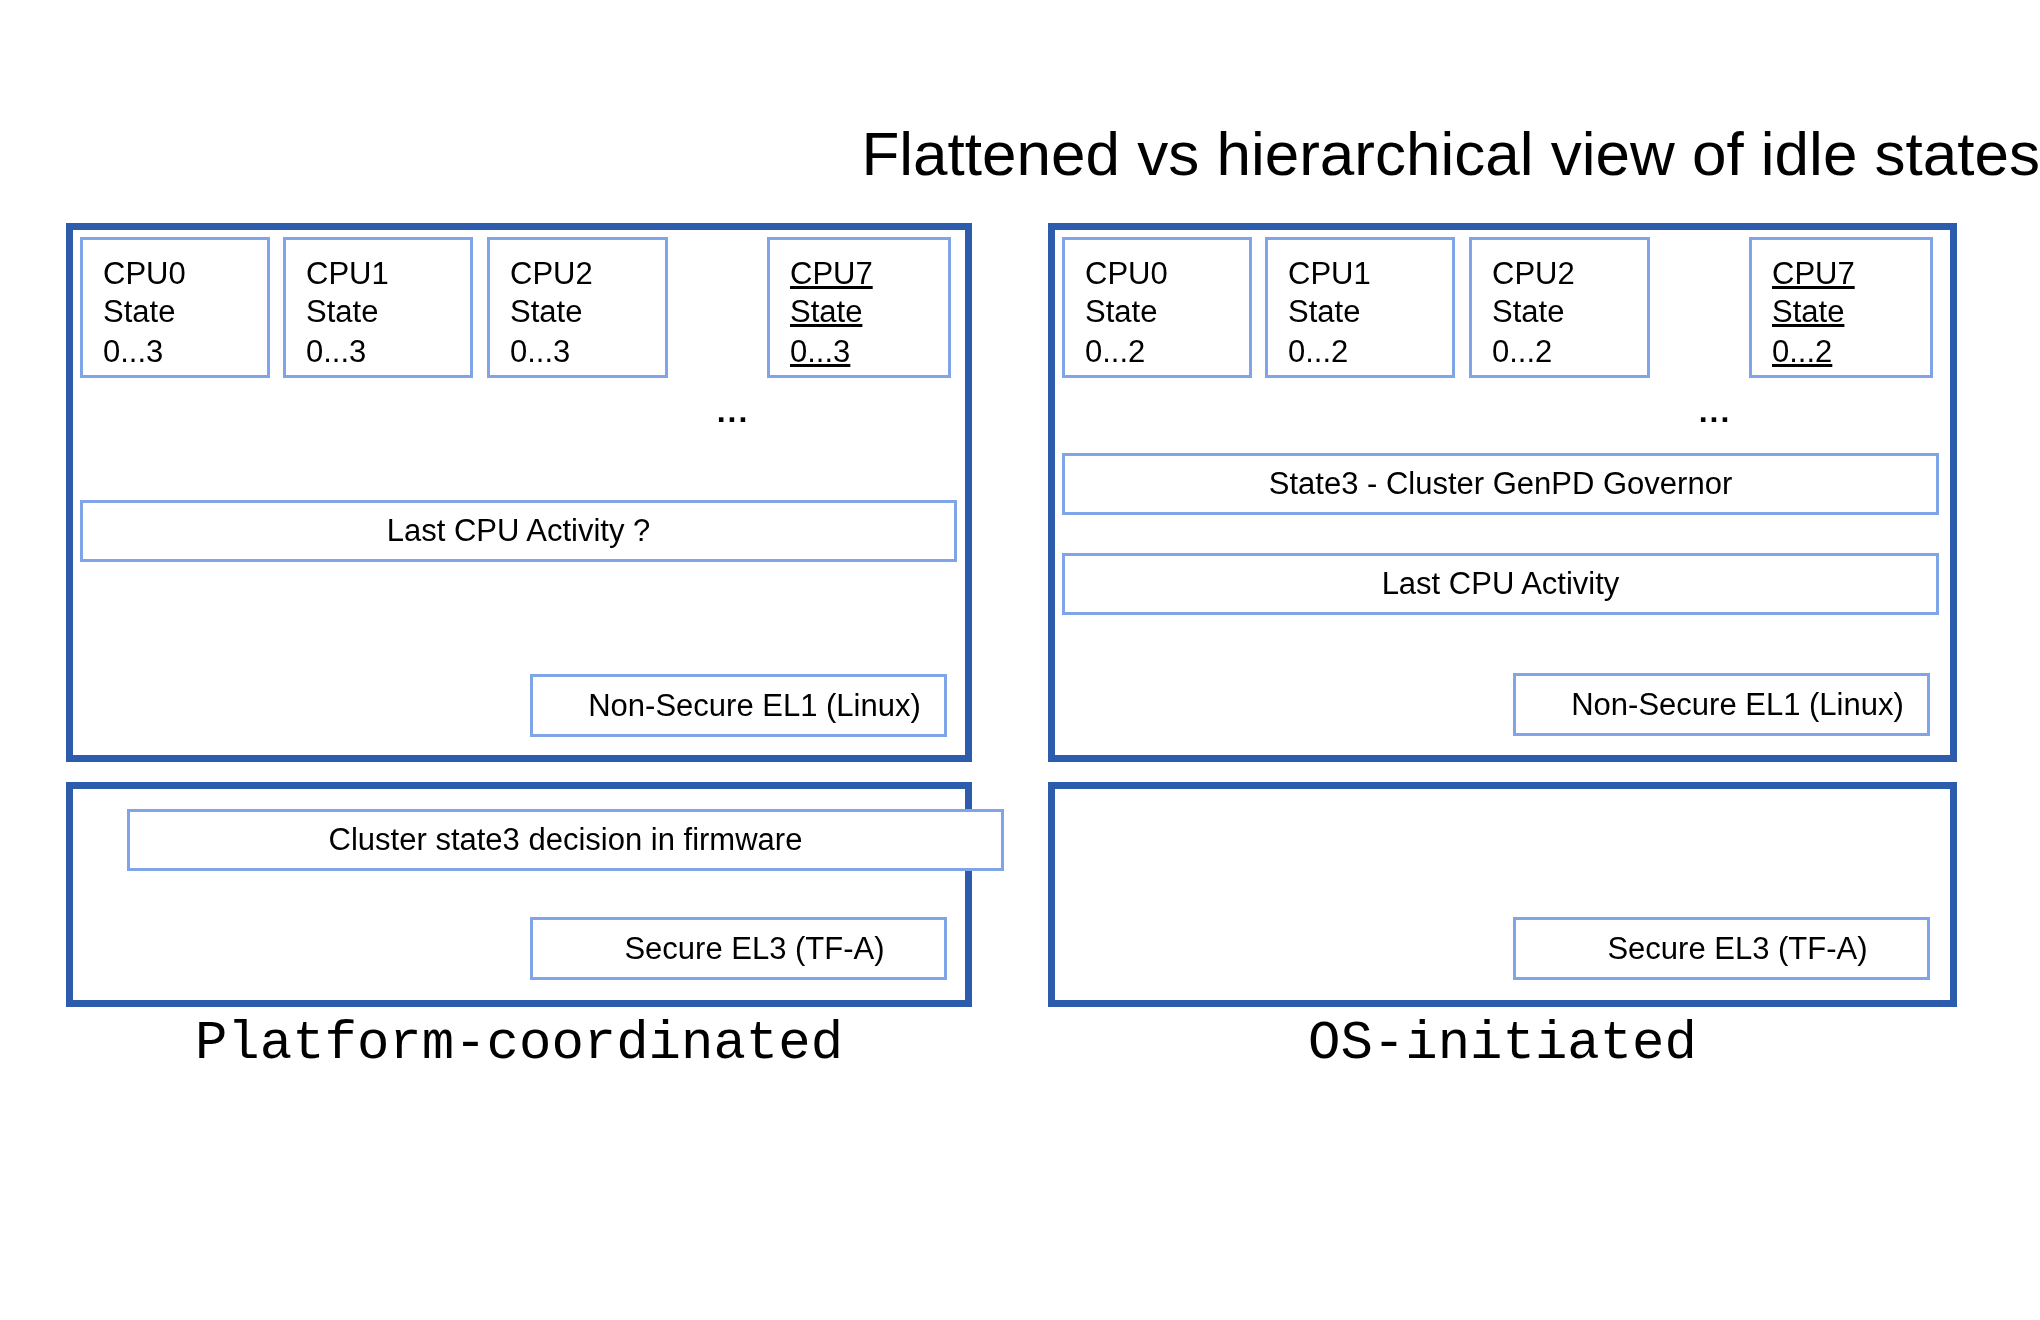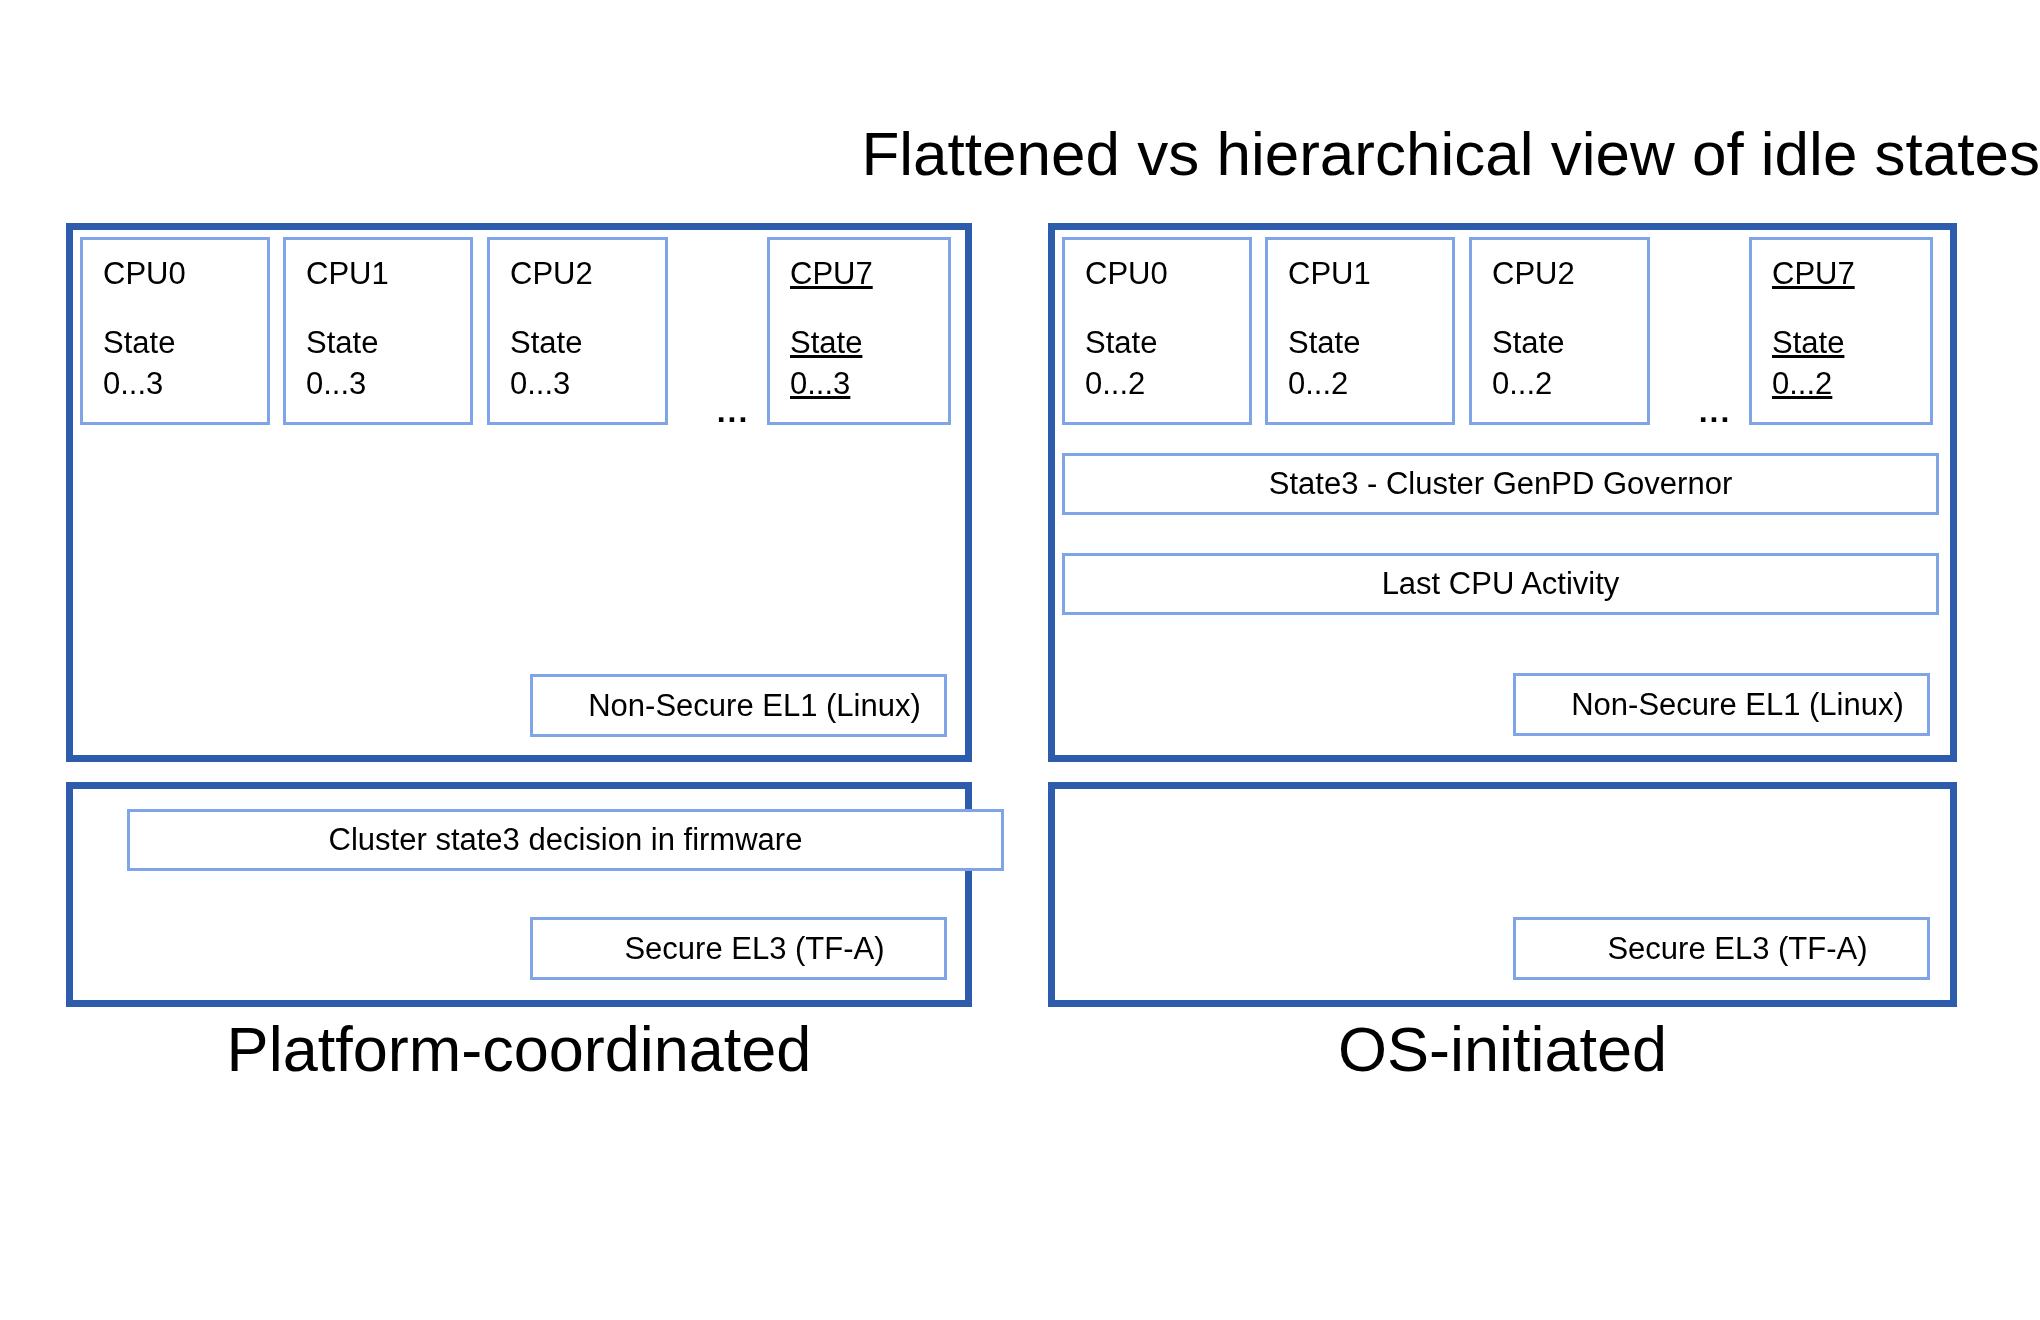--- a/index.html
+++ b/index.html
@@ -47,21 +47,21 @@
   .centerbox {
     display: flex;
     align-items: center;
     justify-content: center;
     text-align: center;
   }
 
   
   .cpu-box {
     top: 7px;
-    height: 188px;
+    height: 141px;
     display: flex;
     flex-direction: column;
     justify-content: space-between;
     padding: 16px 28px 18px 20px;
   }
   .cpu-0 { left: 7px;   width: 190px; }
   .cpu-1 { left: 210px; width: 190px; }
   .cpu-2 { left: 414px; width: 181px; }
   .cpu-3 { left: 694px; width: 184px; text-decoration: underline; }
   .cpu-state { line-height: 1.3; }
@@ -86,22 +86,23 @@
   .activity-right  { top: 323px; }
   .el1-left        { left: 457px; top: 444px; }
   .el1-right       { left: 458px; top: 443px; }
   .decision-box    { top: 20px; margin-left: 47px; }
   .el3-left        { left: 457px; top: 128px; }
   .el3-right       { left: 458px; top: 128px; }
 
   .caption {
     position: absolute;
     text-align: center;
-    font-size: 63px;
+    font-size: 54px;
     white-space: nowrap;
+    font-family: Liberation Mono, monospace;
   }
   #caption-left  { left: 66px;   top: 1013px; width: 906px; }
   #caption-right { left: 1048px; top: 1013px; width: 909px; }
 </style>
 </head>
 <body>
 
 <div id="canvas">
 
   <div class="title">Flattened vs hierarchical view of idle states</div>
@@ -130,20 +131,21 @@
     </div>
     <div class="dots">...</div>
     <div class="lightbox cpu-box cpu-3">
       <div>CPU7</div>
       <div class="cpu-state">
         <div>State</div>
         <div>0...3</div>
       </div>
     </div>
 
+    <div class="lightbox centerbox wide-box activity-left">Last CPU Activity ?</div>
     <div class="lightbox centerbox right-box el1-left">Non-Secure EL1 (Linux)</div>
   </div>
 
   <div class="panel" id="panel-right-top">
     <div class="lightbox cpu-box cpu-0">
       <div>CPU0</div>
       <div class="cpu-state">
         <div>State</div>
         <div>0...2</div>
       </div>

